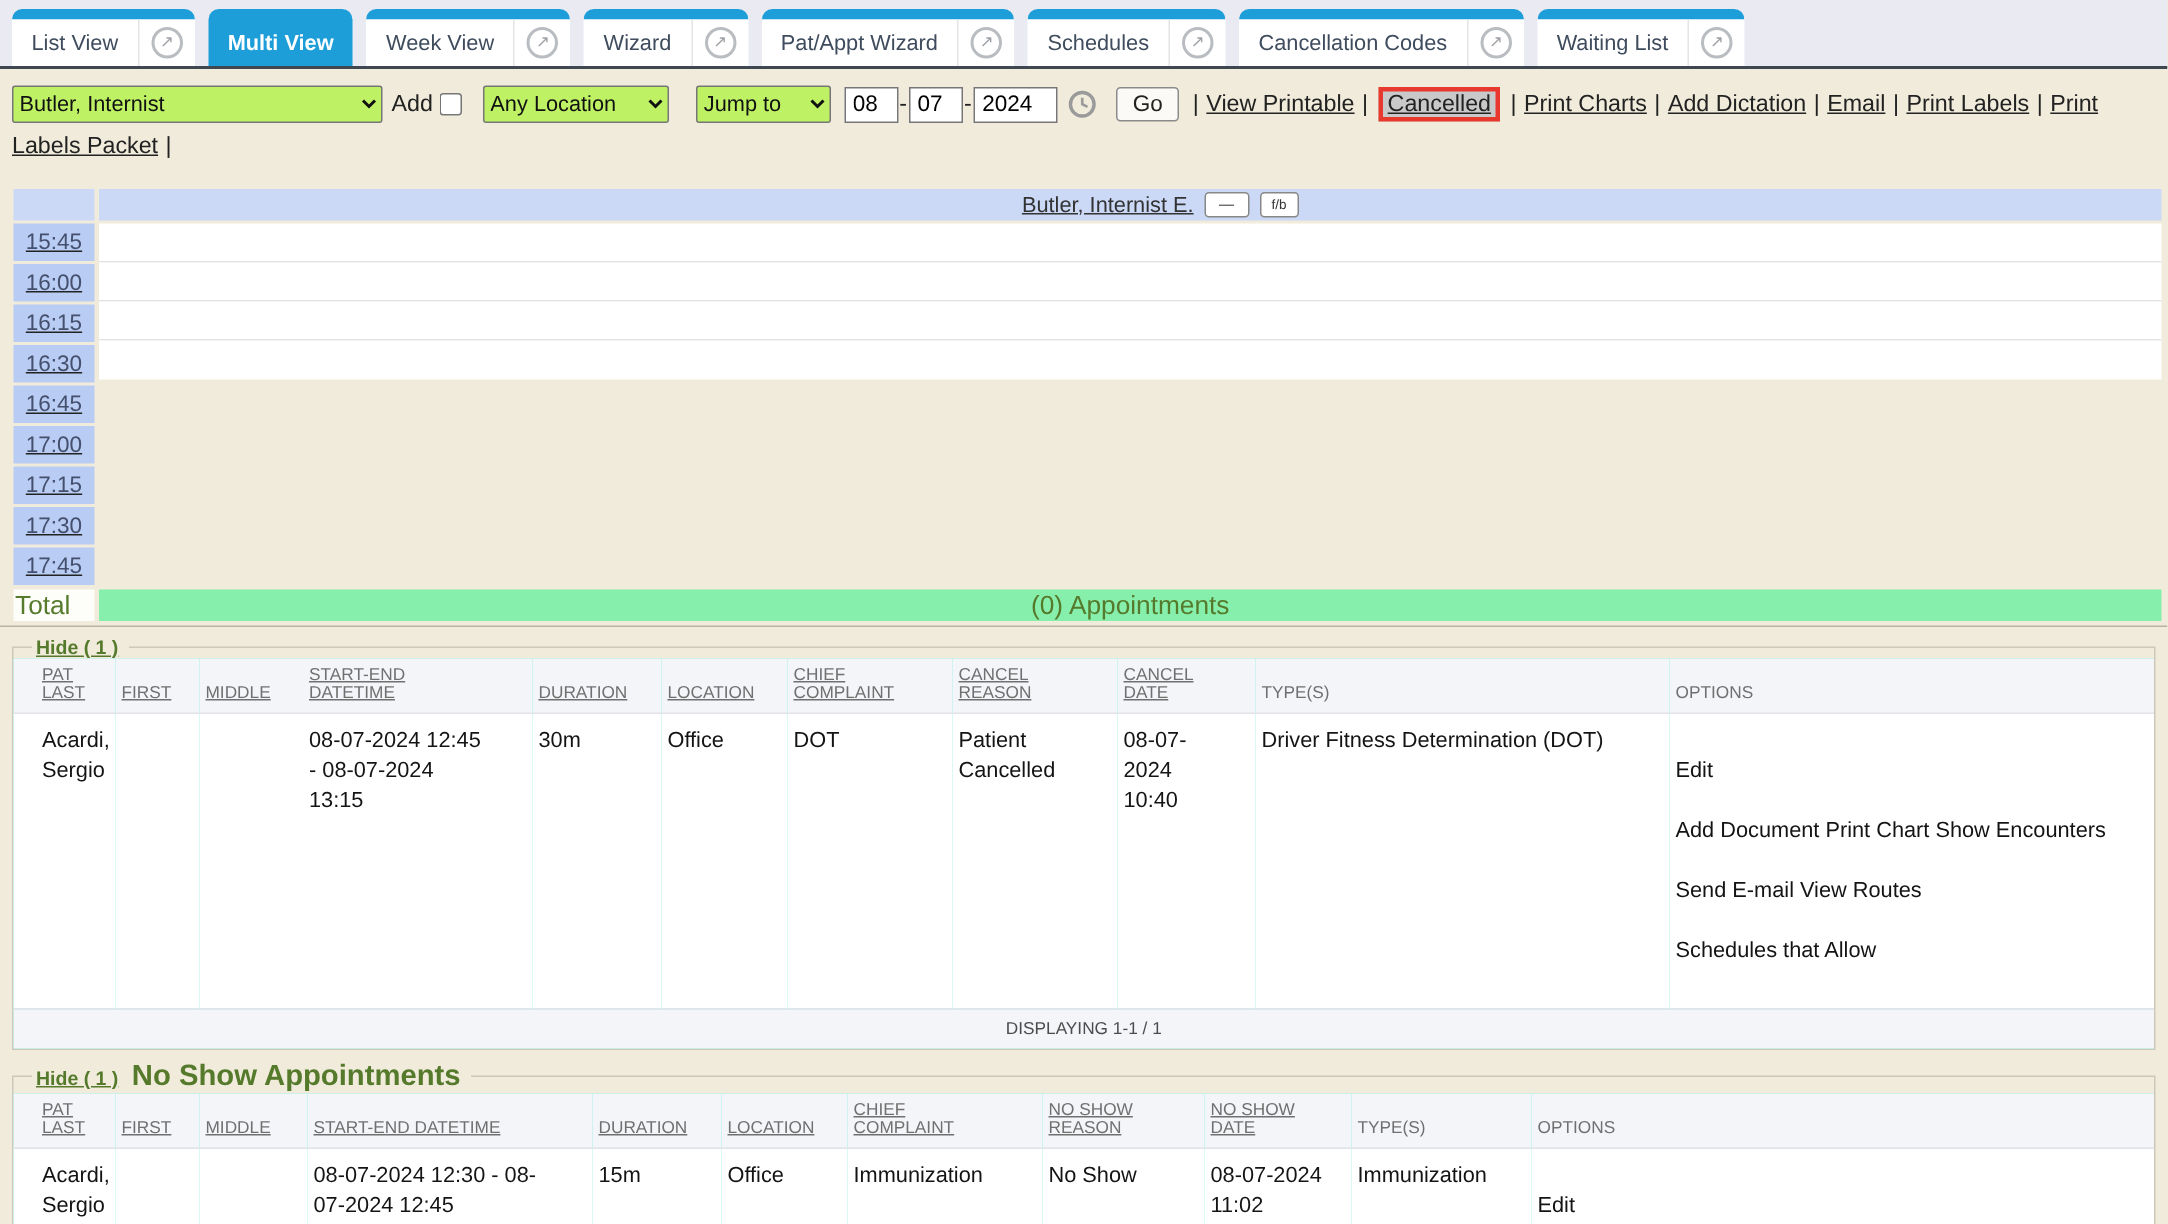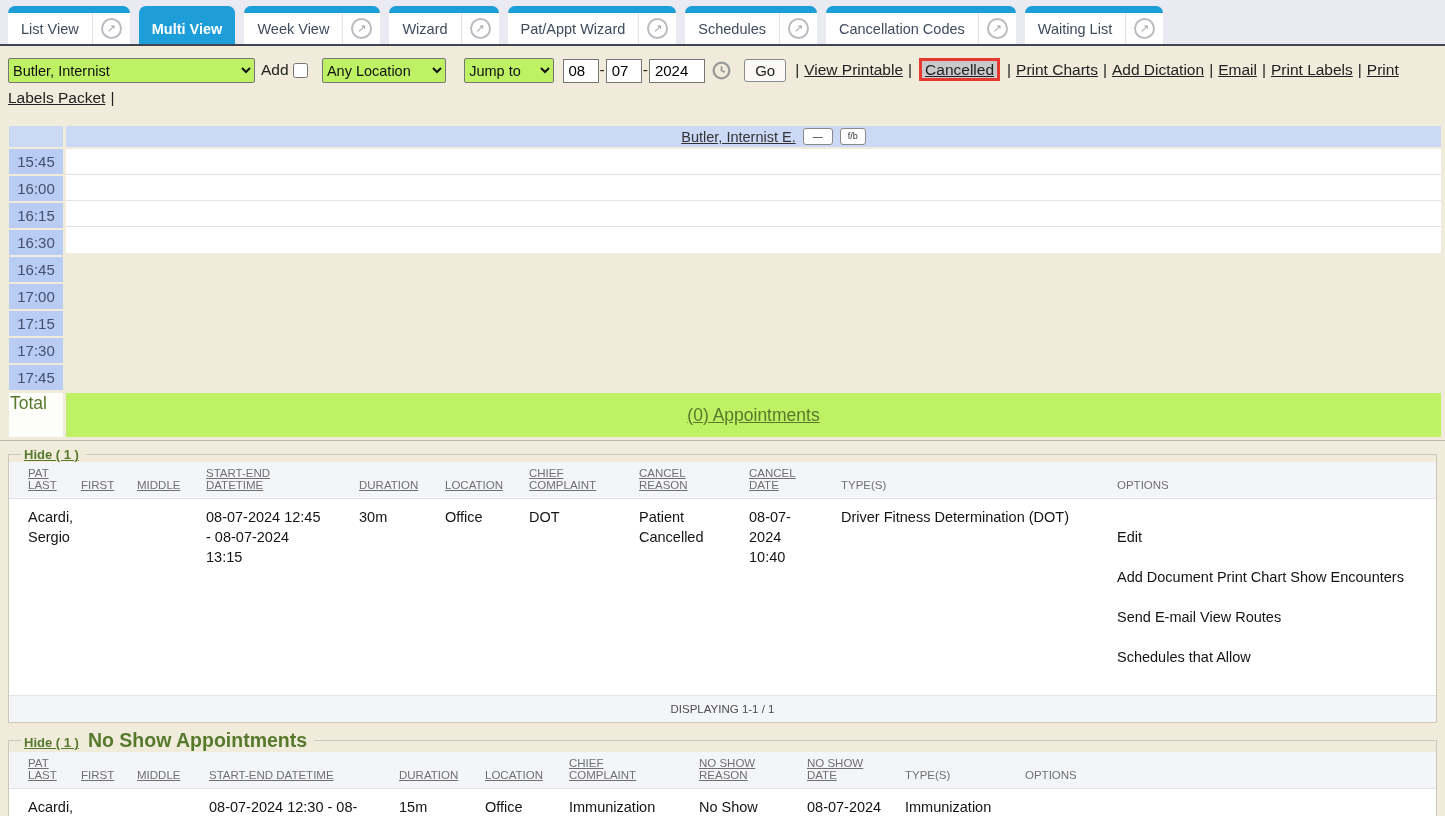--- a/index.html
+++ b/index.html
@@ -69,21 +69,21 @@
     flex:1; background:#cbd9f7; display:flex; align-items:center; justify-content:center;
     gap:7px; font-size:14.5px;
   }
   .col-head a { color:#333; text-decoration:underline; cursor:pointer;margin-left:40px; }
   .btn-mini, .btn-fb {
     height:17px; border:1px solid #888; border-radius:3px; background:#fff;
     font-size:10px; line-height:1; padding:0 9px; color:#333; cursor:pointer;
     font-family:"Liberation Sans", sans-serif;
   }
   .btn-fb { font-size:9px; padding:0 7px; }
-  .grid-body { display:flex; gap:3px; }
+  .grid-body { display:flex; gap:3px;text-decoration:underline; }
   .time-col { width:54px; }
   .time-cell {
     height:25px; margin-bottom:2px; background:#b9ccf3; color:#44506e;
     font-size:15px; display:flex; align-items:center; justify-content:center;
   }
   .main-col { flex:1; }
   .open-region {
     height:133px; background:#fcf8e3;
     border-left:2px dashed #a8a8a8; border-right:2px dashed #a8a8a8; border-bottom:2px dashed #a8a8a8;
     padding:2px 0 0 9px;
@@ -91,22 +91,22 @@
   .slot-btn {
     display:block; height:21px; padding:0 11px; margin:0 0 5px 0;
     background:#f7f3e6; border:1px solid #8f9394; border-radius:4px;
     font-size:13.5px; color:#444; font-family:"Liberation Sans", sans-serif; cursor:pointer;
   }
   .closed-row { height:26px; background:#fff; border-bottom:1px solid #e2e2e2; }
   .closed-row:last-child { border-bottom:none; }
   .total-row { display:flex; gap:3px; margin-top:1px; }
   .total-lbl { width:54px; background:#fdfdf9; color:#567a2c; font-size:17.5px; padding-left:1px; }
   .total-val {
-    flex:1; background:#bef264; color:#567a2c; font-size:17.5px;
-    display:flex; align-items:center; justify-content:center; height:44px;text-decoration:underline;
+    flex:1; background:#86efac; color:#567a2c; font-size:17.5px;
+    display:flex; align-items:center; justify-content:center; height:21px;
   }
   .divider { border:none; border-top:1px solid #b9b4a5; margin:3px 0 0 0; }
   
   fieldset.section { margin:6px 8px 0 8px; border:1px solid #cdc8b9; padding:0; }
   fieldset.section legend { margin-left:12px; padding:0 7px 0 3px; }
   .legend-inner { display:flex; align-items:baseline; gap:9px; }
   .hide-link { color:#567a2c; font-weight:bold; font-size:13px; text-decoration:underline; cursor:pointer; white-space:nowrap; }
   .sec-title { color:#567a2c; font-weight:bold; font-size:19.5px; white-space:nowrap; }
   table.appt { width:100%; border-collapse:collapse; table-layout:fixed; background:#5eead4; }
   table.appt thead th {

